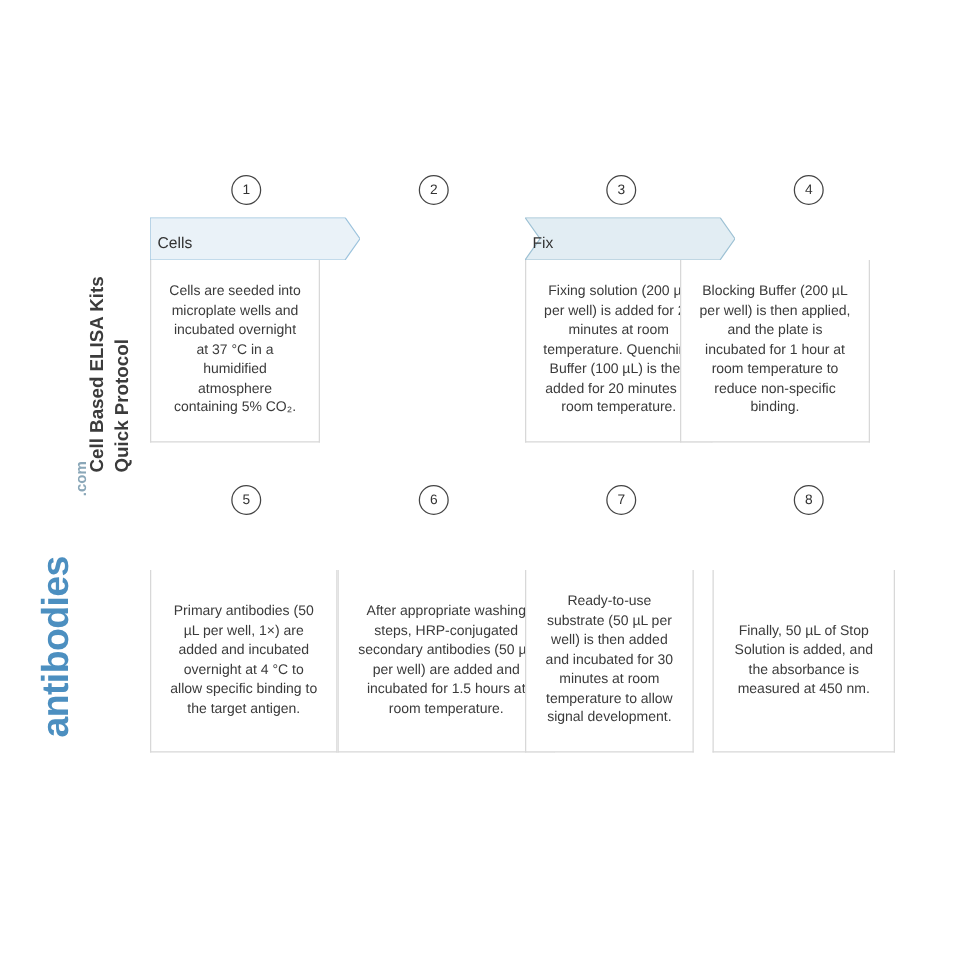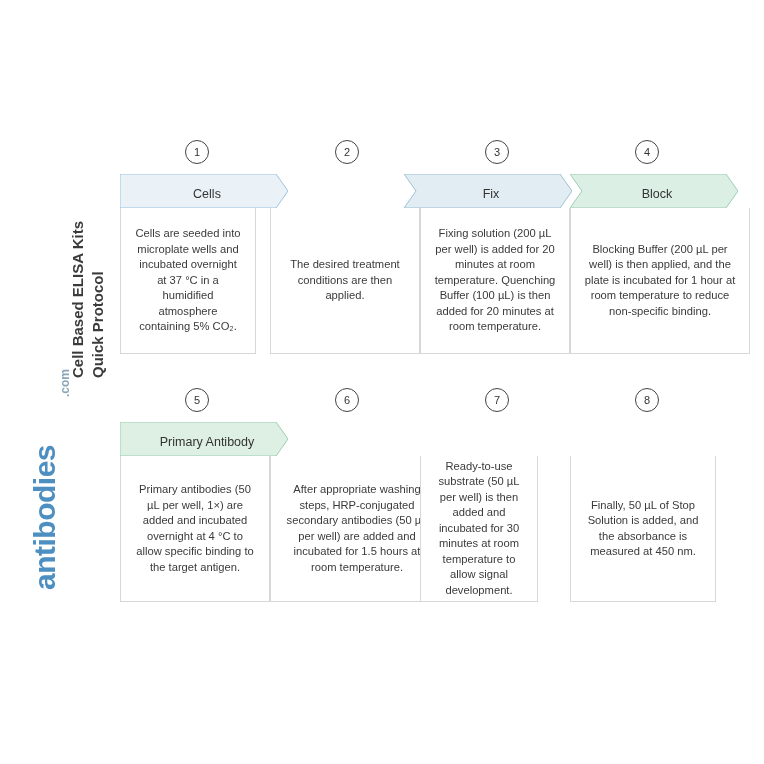--- a/index.html
+++ b/index.html
@@ -91,21 +91,20 @@
     position: relative;
     height: 34px;
     margin-top: 6px;
   }
   .chev {
     position: absolute;
     top: 0;
     height: 40px;
     display: flex;
     align-items: center;
-    justify-content: center;
     font-size: 12.5px;
     color: #333;
     box-sizing: border-box;
   }
   .chev span {
     display: block;
     padding-left: 6px;
   }
 
   .cards {
@@ -155,74 +154,59 @@
     <div class="num-circle" style="left:515px">4</div>
   </div>
 
   <div class="chevrons">
     <div class="chev" style="left:0px;width:168px">
       <svg width="168" height="34" viewBox="0 0 168 34" style="position:absolute;left:0;top:0">
         <polygon points="0,0 156,0 168,17 156,34 0,34" fill="#eaf2f8" stroke="#9cc3dd" stroke-width="1"></polygon>
       </svg>
       <span style="position:relative">Cells</span>
     </div>
-    <div class="chev" style="left:284px;width:168px">
+    <div class="chev" style="left:300px;width:168px">
       <svg width="168" height="34" viewBox="0 0 168 34" style="position:absolute;left:0;top:0">
         <polygon points="0,0 156,0 168,17 156,34 0,34 12,17" fill="#e2edf3" stroke="#9dc1d4" stroke-width="1"></polygon>
       </svg>
       <span style="position:relative">Fix</span>
     </div>
-    <div class="chev" style="left:450px;width:168px">
-      <svg width="168" height="34" viewBox="0 0 168 34" style="position:absolute;left:0;top:0">
-        <polygon points="0,0 156,0 168,17 156,34 0,34 12,17" fill="#dcefe4" stroke="#9ccfb3" stroke-width="1"></polygon>
-      </svg>
-      <span style="position:relative">Block</span>
-    </div>
   </div>
 
   <div class="cards">
     <div class="card" style="left:0px;width:136px">
       <p>Cells are seeded into microplate wells and incubated overnight at 37 °C in a humidified atmosphere containing 5% CO₂.</p>
     </div>
-    <div class="card" style="left:150px;width:150px">
-      <p>The desired treatment conditions are then applied.</p>
-    </div>
     <div class="card" style="left:300px;width:150px">
       <p>Fixing solution (200 µL per well) is added for 20 minutes at room temperature. Quenching Buffer (100 µL) is then added for 20 minutes at room temperature.</p>
     </div>
-    <div class="card" style="left:450px;width:180px">
+    <div class="card" style="left:424px;width:152px">
       <p>Blocking Buffer (200 µL per well) is then applied, and the plate is incubated for 1 hour at room temperature to reduce non-specific binding.</p>
     </div>
   </div>
 </div>
 
 <div class="row" id="row2">
   <div class="numbers">
     <div class="num-circle" style="left:65px">5</div>
     <div class="num-circle" style="left:215px">6</div>
     <div class="num-circle" style="left:365px">7</div>
     <div class="num-circle" style="left:515px">8</div>
   </div>
 
   <div class="chevrons">
-    <div class="chev" style="left:0px;width:168px">
-      <svg width="168" height="34" viewBox="0 0 168 34" style="position:absolute;left:0;top:0">
-        <polygon points="0,0 156,0 168,17 156,34 0,34" fill="#ddf0e3" stroke="#9ccfb0" stroke-width="1"></polygon>
-      </svg>
-      <span style="position:relative">Primary Antibody</span>
-    </div>
   </div>
 
   <div class="cards">
     <div class="card" style="left:0px;width:150px">
       <p>Primary antibodies (50 µL per well, 1×) are added and incubated overnight at 4 °C to allow specific binding to the target antigen.</p>
     </div>
     <div class="card" style="left:150px;width:174px">
       <p>After appropriate washing steps, HRP-conjugated secondary antibodies (50 µL per well) are added and incubated for 1.5 hours at room temperature.</p>
     </div>
-    <div class="card" style="left:300px;width:118px">
+    <div class="card" style="left:300px;width:135px">
       <p>Ready-to-use substrate (50 µL per well) is then added and incubated for 30 minutes at room temperature to allow signal development.</p>
     </div>
     <div class="card" style="left:450px;width:146px">
       <p>Finally, 50 µL of Stop Solution is added, and the absorbance is measured at 450 nm.</p>
     </div>
   </div>
 </div>
 
 </body></html>

